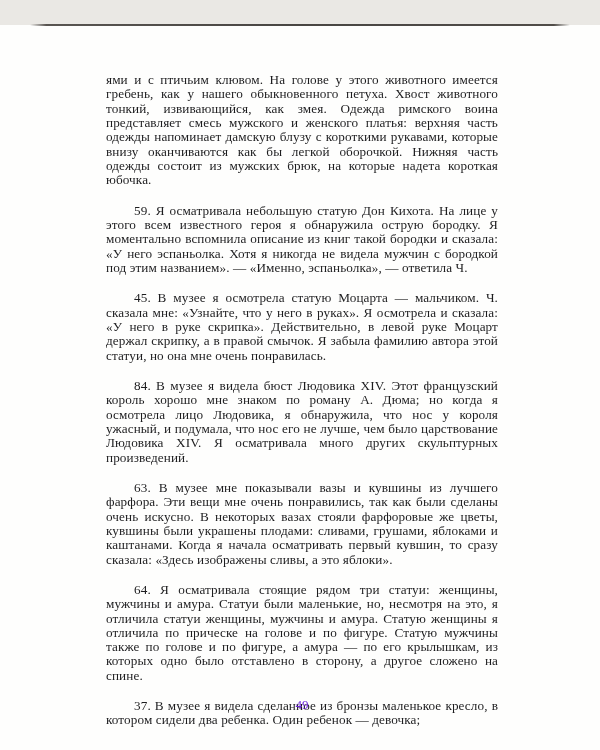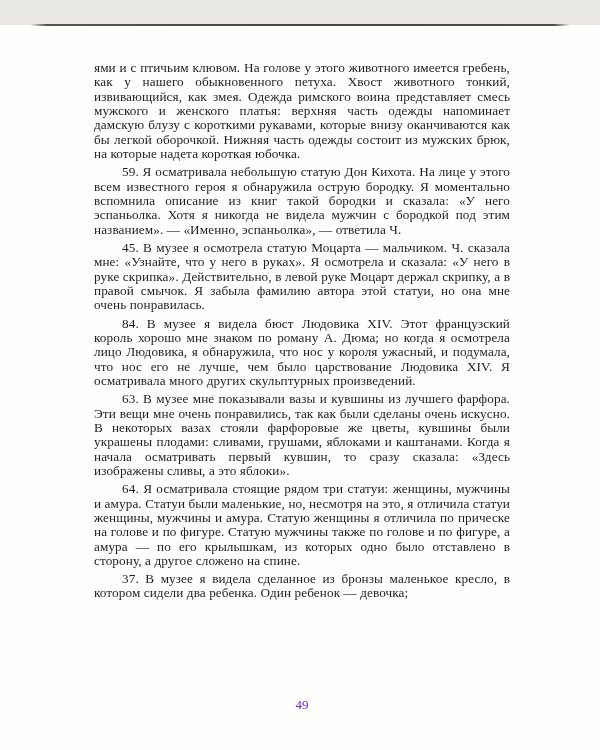--- a/index.html
+++ b/index.html
@@ -56,21 +56,21 @@
     left: 90px;
     top: 31px;          
     width: 424px;
     color: #1d1d1f;
     font-size: 13.2px;
     line-height: 14.33px;
     text-align: justify;
     letter-spacing: 0.1px;
   }
   .para {
-    margin: 4px;
+    margin: 16px;
     padding: 0;
     text-indent: 28px;
   }
   .para.cont {
     text-indent: 0;
   }
   .page-number {
     position: absolute;
     left: 90px;
     top: 671px;         

